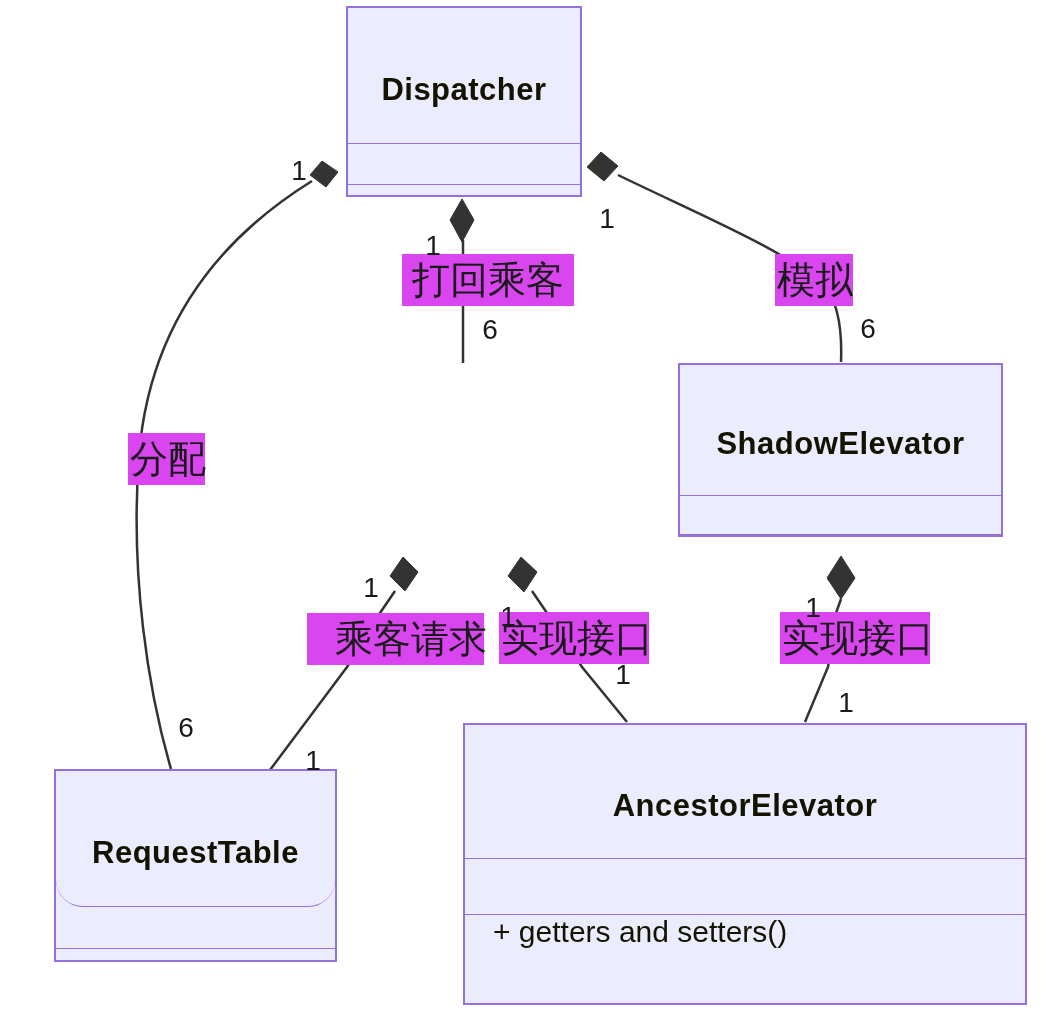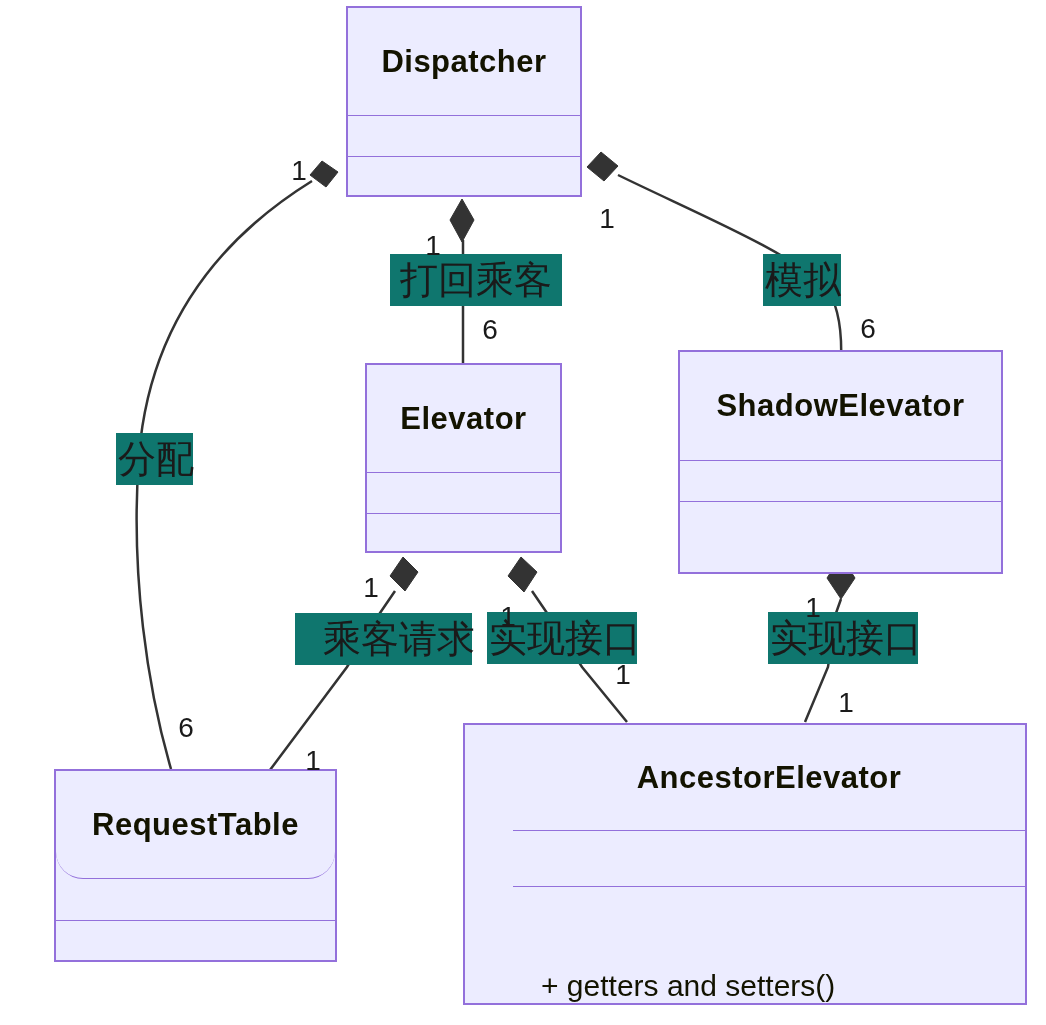--- a/index.html
+++ b/index.html
@@ -26,43 +26,45 @@
   }
   .classbox .title {
     display: flex;
     align-items: center;
     justify-content: center;
     font-weight: bold;
     font-size: 31px;
     color: #131300;
     border-bottom: 1.5px solid #9370DB;
     letter-spacing: 0.5px;
+    margin-top: 28px;
   }
   .classbox .compartment {
     box-sizing: border-box;
   }
   .classbox .compartment + .compartment {
     border-top: 1.5px solid #9370DB;
   }
   .classbox .methods {
     display: flex;
-    align-items: flex-end;
+    align-items: flex-start;
     font-size: 30px;
     color: #131300;
     padding-left: 28px;
   }
   .edge-label {
     position: absolute;
-    background: #0f766e;
+    background: #d946ef;
     color: #1a1a1a;
     font-size: 38px;
     line-height: 52px;
     text-align: center;
     white-space: nowrap;
     padding: 0 2px;
+    margin-left: 12px;
   }
   .card {
     position: absolute;
     color: #1a1a1a;
     font-size: 28px;
     line-height: 28px;
     transform: translate(-50%, -50%);
     white-space: nowrap;
   }
 </style>
@@ -89,39 +91,34 @@
       <polygon points="841,556 855,578 841,599 827,578"></polygon>
     </g>
   </svg>
 
   <div class="classbox" style="left:346px; top:6px; width:236px; height:191px;">
     <div class="title" style="height:107px;">Dispatcher</div>
     <div class="compartment" style="height:40px;"></div>
     <div class="compartment" style="flex:1;"></div>
   </div>
 
-  <div class="classbox" style="left:365px; top:363px; width:197px; height:190px;">
-    <div class="title" style="height:107px;">Elevator</div>
-    <div class="compartment" style="height:40px;"></div>
-    <div class="compartment" style="flex:1;"></div>
-  </div>
 
-  <div class="classbox" style="left:678px; top:350px; width:325px; height:224px;justify-content:flex-end;">
+  <div class="classbox" style="left:678px; top:363px; width:325px; height:174px;justify-content:flex-end;">
     <div class="title" style="height:108px;">ShadowElevator</div>
     <div class="compartment" style="height:40px;"></div>
     <div class="compartment" style="flex:1;"></div>
   </div>
 
   <div class="classbox" style="left:54px; top:769px; width:283px; height:193px;">
     <div class="title" style="height:107px;border-radius:27px;">RequestTable</div>
     <div class="compartment" style="height:41px;"></div>
     <div class="compartment" style="flex:1;"></div>
   </div>
 
-  <div class="classbox" style="left:463px; top:723px; width:564px; height:282px;padding-left:48px;">
+  <div class="classbox" style="left:463px; top:723px; width:564px; height:282px;">
     <div class="title" style="height:105px;">AncestorElevator</div>
     <div class="compartment" style="height:55px;"></div>
     <div class="compartment methods" style="flex:1;">
       <span>+ getters and setters()</span>
     </div>
   </div>
 
   <div class="edge-label" style="left:116px; top:433px; width:73px;">分配</div>
   <div class="edge-label" style="left:390px; top:254px; width:168px;">打回乘客</div>
   <div class="edge-label" style="left:763px; top:254px; width:74px;">模拟</div>

